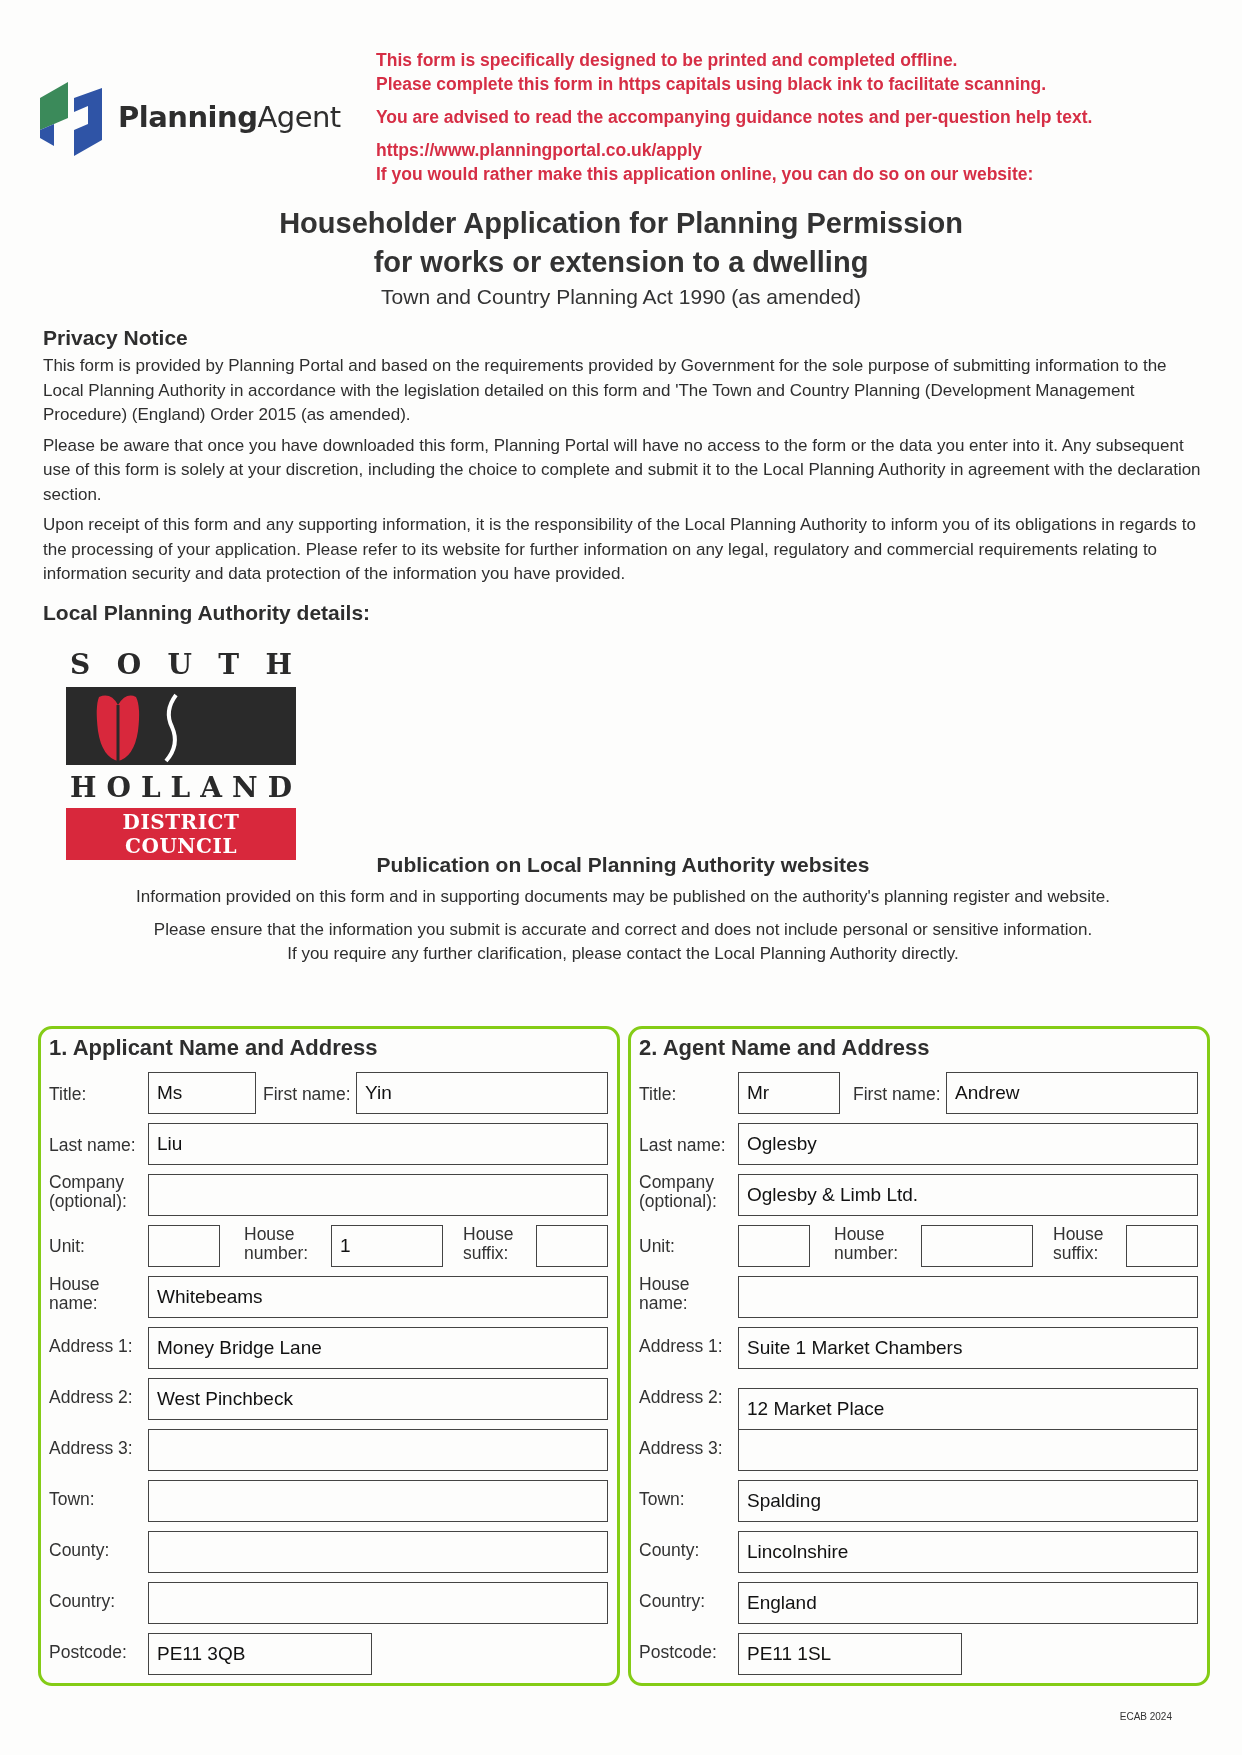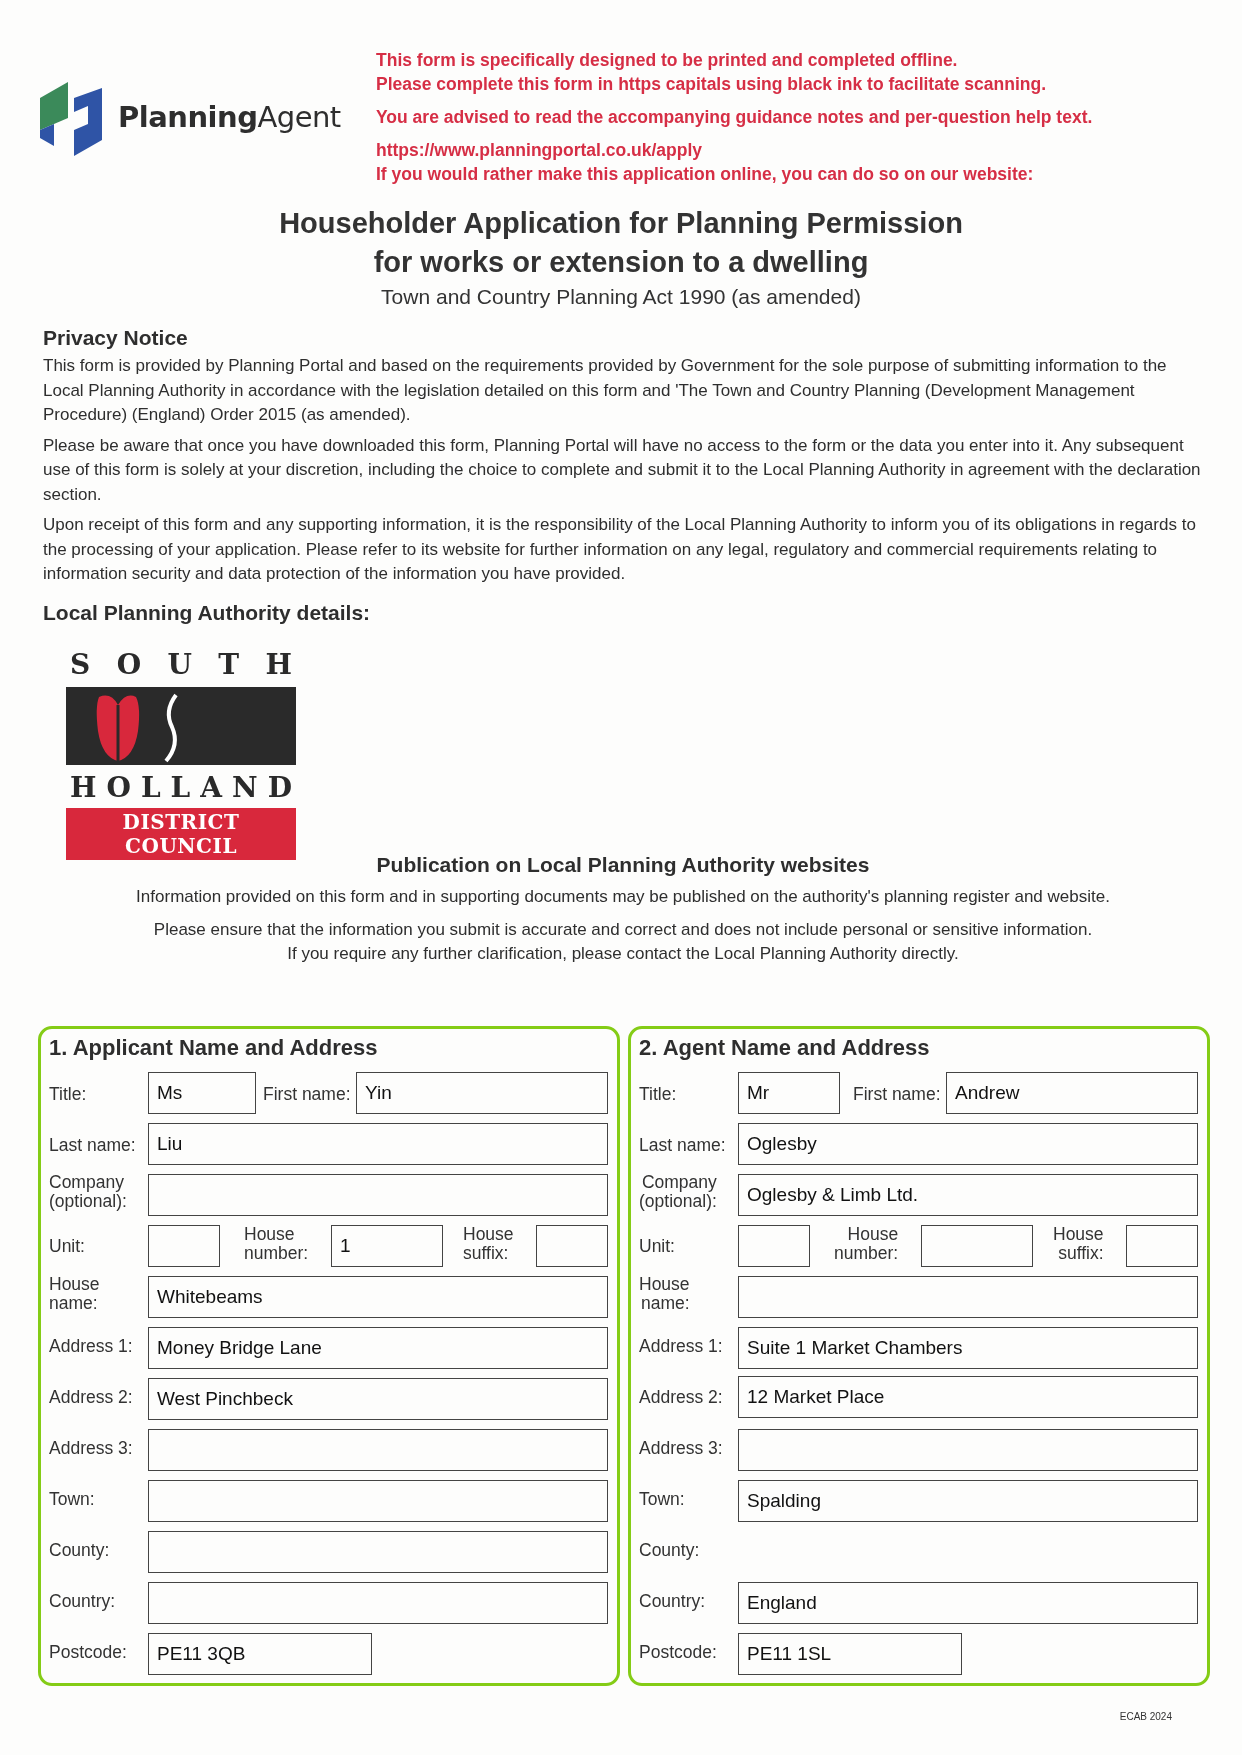--- a/index.html
+++ b/index.html
@@ -23,21 +23,21 @@
   .section h2 { font-size: 21px; font-weight: bold; color: #2e2e2e; margin-bottom: 4px; }
   .section p { font-size: 17px; line-height: 24.5px; color: #2e2e2e; margin-bottom: 6px; }
 
   .lpa-logo { position: absolute; left: 66px; top: 648px; width: 230px; }
   .lpa-top, .lpa-bottom { display: flex; justify-content: space-between; font-family: "DejaVu Serif", serif; font-weight: bold; font-size: 28px; color: #2a2a2a; padding: 0 4px; }
   .lpa-band { height: 78px; background: #2a2a2a; margin: 6px 0; position: relative; }
   .lpa-council { background: #d8283c; color: #fff; font-family: "DejaVu Serif", serif; font-weight: bold; font-size: 20px; text-align: center; letter-spacing: 0.5px; padding: 2px 0; margin-top: 4px; }
 
   .box { position: absolute; top: 1026px; width: 582px; height: 660px; border: 3px solid #84cc16; border-radius: 14px; }
   .box.left { left: 38px; }
-  .box.right { left: 628px; text-align: right; }
+  .box.right { left: 628px; }
   .box h3 { position: absolute; left: 8px; top: 6px; font-size: 22px; font-weight: bold; color: #2e2e2e; }
   .lbl { position: absolute; font-size: 17.5px; color: #333; line-height: 19px; }
   .fld { position: absolute; border: 1.5px solid #444; background: #fdfdfc; font-size: 19px; color: #111; padding-left: 8px; display: flex; align-items: center; }
 
   .footer { position: absolute; right: 70px; top: 1711px; font-size: 10px; color: #333; }
 </style>
 </head>
 <body>
 
 <div class="logo">
@@ -165,25 +165,26 @@
   <div class="fld" style="left:290px;top:196px;width:112px;height:42px"></div>
   <div class="lbl" style="left:422px;top:196px"><span>House</span><br><span>suffix:</span></div>
   <div class="fld" style="left:495px;top:196px;width:72px;height:42px"></div>
 
   <div class="lbl" style="left:8px;top:246px"><span>House</span><br><span>name:</span></div>
   <div class="fld" style="left:107px;top:247px;width:460px;height:42px"></div>
 
   <div class="lbl" style="left:8px;top:308px">Address 1:</div>
   <div class="fld" style="left:107px;top:298px;width:460px;height:42px">Suite 1 Market Chambers</div>
   <div class="lbl" style="left:8px;top:359px">Address 2:</div>
-  <div class="fld" style="left:107px;top:347px;width:460px;height:42px">12 Market Place</div>
+  <div class="fld" style="left:107px;top:359px;width:460px;height:42px">12 Market Place</div>
   <div class="lbl" style="left:8px;top:410px">Address 3:</div>
   <div class="fld" style="left:107px;top:400px;width:460px;height:42px"></div>
   <div class="lbl" style="left:8px;top:461px">Town:</div>
   <div class="fld" style="left:107px;top:451px;width:460px;height:42px">Spalding</div>
   <div class="lbl" style="left:8px;top:512px">County:</div>
+  <div class="fld" style="left:107px;top:502px;width:460px;height:42px">Lincolnshire</div>
   <div class="lbl" style="left:8px;top:563px">Country:</div>
   <div class="fld" style="left:107px;top:553px;width:460px;height:42px">England</div>
   <div class="lbl" style="left:8px;top:614px">Postcode:</div>
   <div class="fld" style="left:107px;top:604px;width:224px;height:42px">PE11 1SL</div>
 </div>
 
 <div class="footer">ECAB 2024</div>
 
 </body></html>

